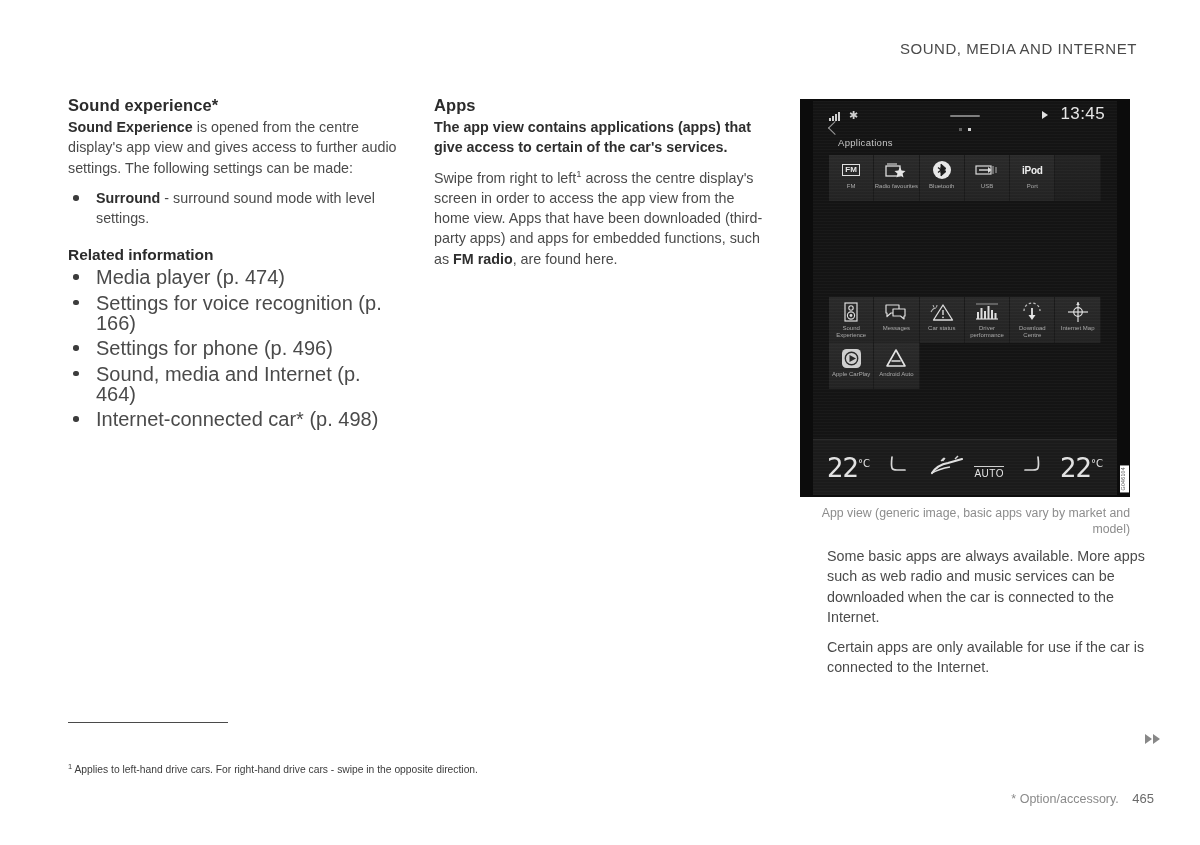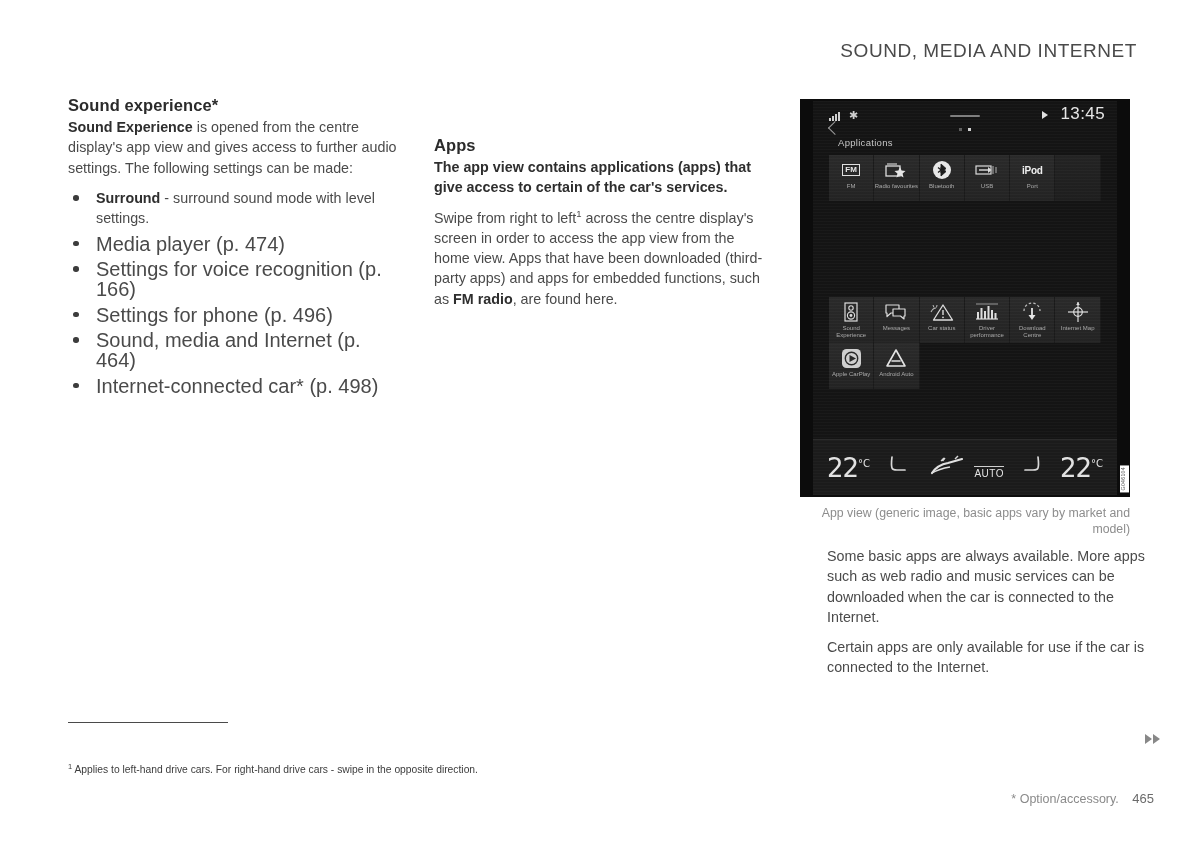--- a/index.html
+++ b/index.html
@@ -14,39 +14,38 @@
     font-family: "Liberation Sans", sans-serif;
     color: #3c3c3c;
     overflow: hidden;
   }
 
   
   #page-header {
     position: absolute;
     top: 40px;
     right: 63px;
-    font-size: 19px;
+    font-size: 15px;
     letter-spacing: 0.55px;
     color: #4a4a4a;
     font-weight: 400;
   }
 
   
   #col-left {
     position: absolute;
     left: 68px;
     top: 96px;
     width: 330px;
   }
   #col-mid {
     position: absolute;
     left: 434px;
     top: 96px;
     width: 332px;
-    margin-top: 40px;
   }
 
   h2.sec-title {
     font-size: 16.5px;
     font-weight: bold;
     color: #2b2b2b;
     margin: 0 0 2px 0;
     letter-spacing: 0.1px;
   }
   h3.sub-title {
@@ -357,20 +356,21 @@
   <h2 class="sec-title">Sound experience*</h2>
   <p class="body">
     <b>Sound Experience</b><span> is opened from the centre display's app view and gives access to further audio settings. The following settings can be made:</span>
   </p>
   <ul class="bullets">
     <li>
       <b>Surround</b><span> - surround sound mode with level settings.</span>
     </li>
   </ul>
 
+  <h3 class="sub-title">Related information</h3>
   <ul class="related">
     <li><span>Media player (p. 474)</span></li>
     <li><span>Settings for voice recognition (p. 166)</span></li>
     <li><span>Settings for phone (p. 496)</span></li>
     <li><span>Sound, media and Internet (p. 464)</span></li>
     <li><span>Internet-connected car* (p. 498)</span></li>
   </ul>
 </div>
 
 <div id="col-mid">

